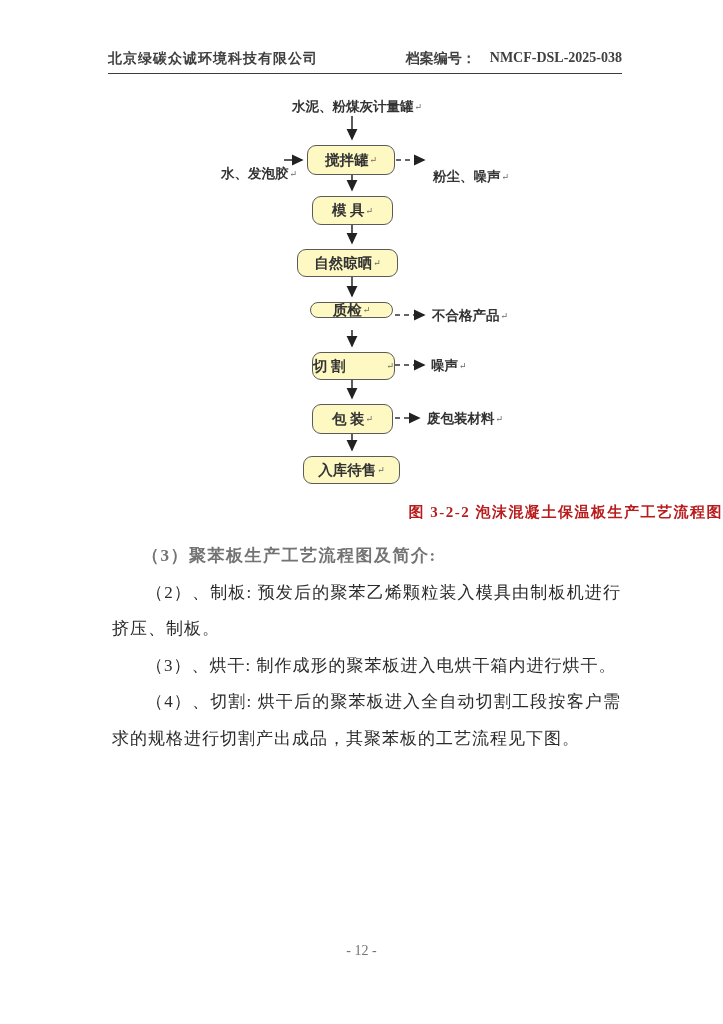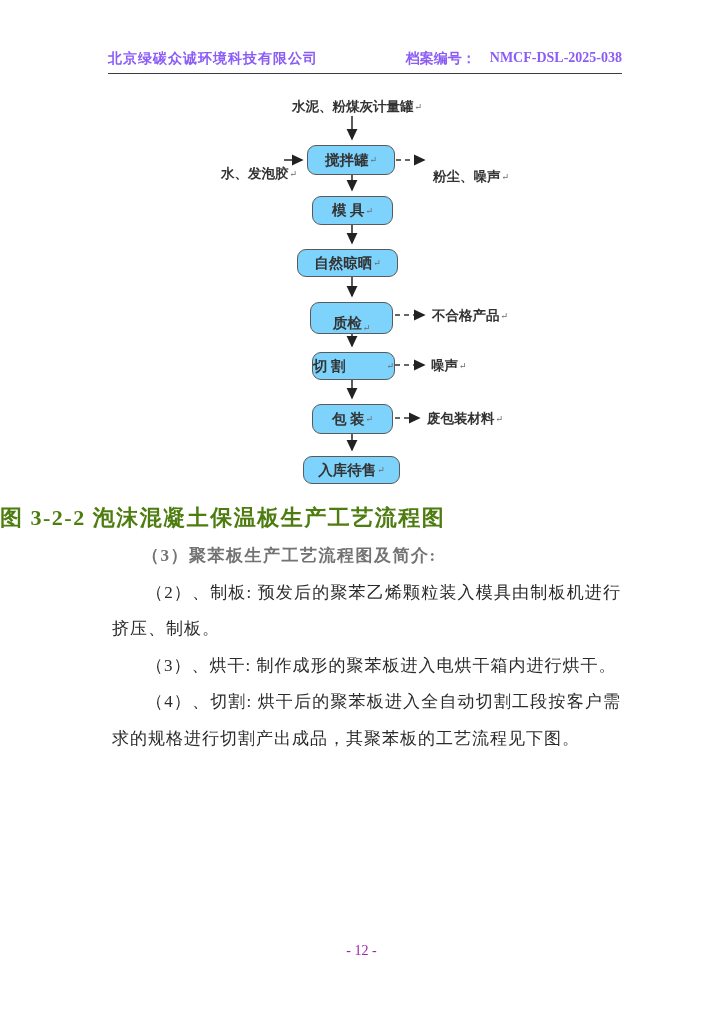--- a/index.html
+++ b/index.html
@@ -11,61 +11,61 @@
     position: relative;
     overflow: hidden;
   }
   .page { position: absolute; inset: 0; background: #fff; }
 
   
   .hdr {
     position: absolute; left: 108px; top: 50px; width: 514px;
     display: flex; justify-content: space-between; align-items: baseline;
     border-bottom: 1.6px solid #3c3c3c; padding-bottom: 5px;
-    font-size: 14px; font-weight: 600; color: #8b5cf6;
+    font-size: 14px; font-weight: 600; color: #404040;
   }
   .hdr .company { letter-spacing: 1px; }
   .hdr .arch { display: flex; gap: 14px; }
 
   
   .chart { position: absolute; left: 0; top: 0; width: 723px; height: 500px; }
   .chart svg.wires { position: absolute; left: 0; top: 0; pointer-events: none; }
   .fnode {
-    position: absolute; background: #7dd3fc;
+    position: absolute; background: #fef9c3;
     border: 1.6px solid #5a5a5a; border-radius: 9px;
     display: flex; align-items: center; justify-content: center;
     font-size: 14.5px; font-weight: 600; color: #333;
     z-index: 2; white-space: nowrap;
   }
   .flabel {
     position: absolute; font-size: 13.5px; font-weight: 600; color: #333;
     white-space: nowrap; z-index: 2;
   }
   .pmark { font-size: 9px; color: #6a6a6a; font-weight: 400; margin-left: 1px; vertical-align: 1px; }
 
   
   .caption {
     position: absolute; left: 0; top: 503px; width: 723px;
-    text-align: left; font-size: 22px; font-weight: 700;
-    color: #4d7c0f; letter-spacing: 1.5px;
+    text-align: right; font-size: 15px; font-weight: 700;
+    color: #b91c1c; letter-spacing: 1.5px;
   }
   .bodytext {
     position: absolute; left: 112px; top: 538px; width: 509px;
     font-size: 17px; line-height: 36.5px; letter-spacing: 1px;
     text-align: justify; color: #2b2b2b;
   }
   .bodytext .heading {
     font-weight: 700; color: #737373; text-indent: 30px; letter-spacing: 1.5px;
   }
   .bodytext p.para { text-indent: 34px; }
 
   
   .pageno {
     position: absolute; left: 0; top: 943px; width: 723px;
-    text-align: center; font-size: 14px; color: #a21caf;
+    text-align: center; font-size: 14px; color: #737373;
     font-family: "Liberation Serif", "DejaVu Serif", serif;
   }
 </style>
 </head>
 <body>
 
 <div class="page">
 
   <div class="hdr">
     <span class="company">北京绿碳众诚环境科技有限公司</span>
@@ -111,21 +111,21 @@
         <span class="pmark">↵</span>
     </div>
     <div class="fnode" style="left:312px; top:196px; width:81px; height:29px;">
       <span>模 具</span>
         <span class="pmark">↵</span>
     </div>
     <div class="fnode" style="left:297px; top:249px; width:101px; height:28px;">
       <span>自然晾晒</span>
         <span class="pmark">↵</span>
     </div>
-    <div class="fnode" style="left:310px; top:302px; width:83px; height:32px;align-items:flex-end;">
+    <div class="fnode" style="left:310px; top:302px; width:83px; height:16px;">
       <span>质检</span>
         <span class="pmark">↵</span>
     </div>
     <div class="fnode" style="left:312px; top:352px; width:83px; height:28px;gap:40px;">
       <span>切 割</span>
         <span class="pmark">↵</span>
     </div>
     <div class="fnode" style="left:312px; top:404px; width:81px; height:30px;">
       <span>包 装</span>
         <span class="pmark">↵</span>

